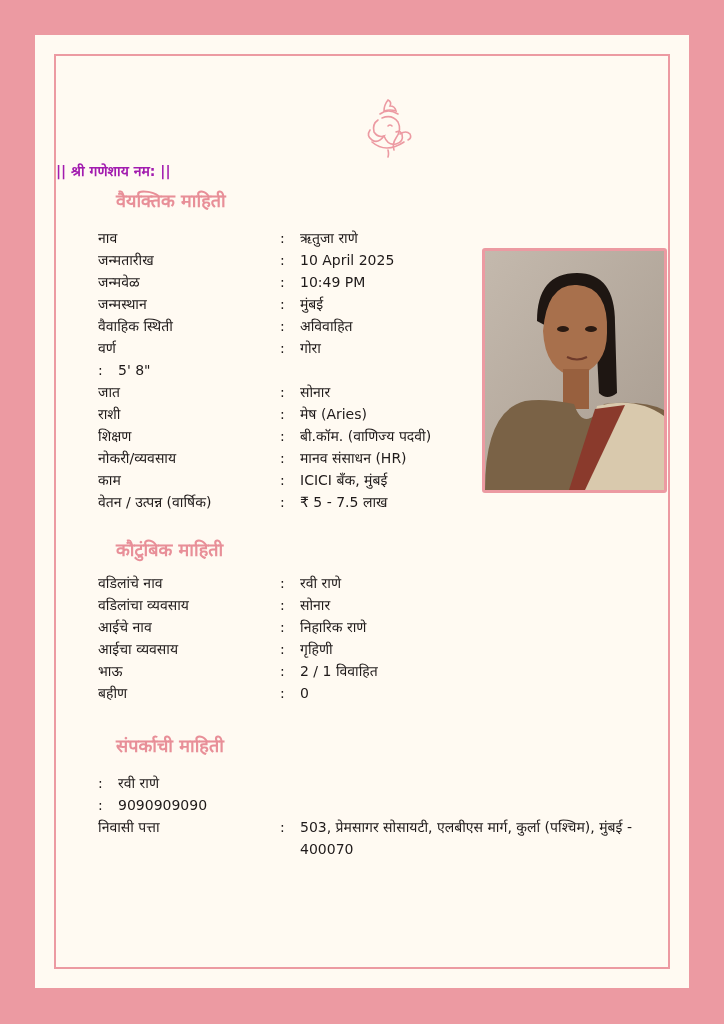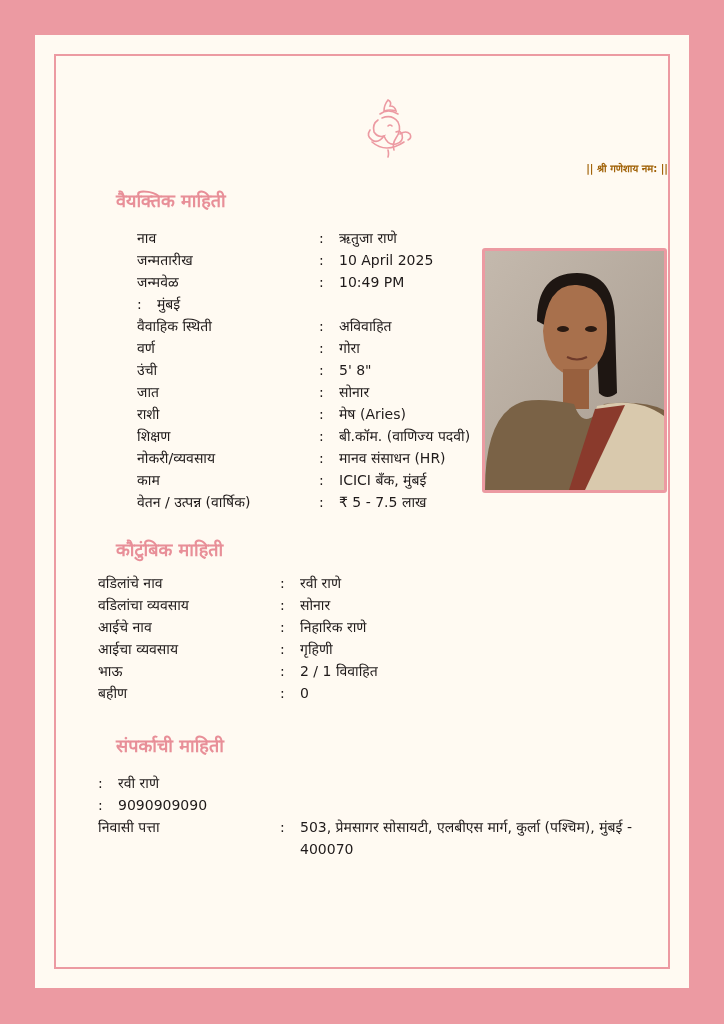--- a/index.html
+++ b/index.html
@@ -1,22 +1,22 @@
 <!DOCTYPE html>
 <html><head>
 <meta charset="utf-8">
 <style>
   html, body { margin:0; padding:0; }
   body { width:724px; height:1024px; background:#ec9aa2; position:relative; overflow:hidden;
          font-family:"DejaVu Sans", sans-serif; color:#1f1a1a; }
   .page { position:absolute; left:35px; top:35px; width:654px; height:953px; background:#fffaf2; }
   .inner { position:absolute; left:19px; top:19px; width:612px; height:911px; border:2px solid #ec9aa2; }
   .ganesh { position:absolute; left:302px; top:40px; width:60px; height:62px; }
-  .mantra { position:absolute; left:0; right:0; top:105px; text-align:right; color:#a16207;
-            font-size:10px; font-weight:bold; }
+  .mantra { position:absolute; left:0; right:0; top:105px; text-align:left; color:#a21caf;
+            font-size:14px; font-weight:bold; }
   .section-title { position:absolute; left:42px; color:#e88f98; font-size:18px; font-weight:bold;margin-left:18px; }
   .rows { position:absolute; left:42px; }
   .row { display:flex; height:22px; line-height:22px; font-size:14px; }
   .row .label { width:182px; }
   .row .colon { width:20px; }
   .row .value { width:380px; }
   .row.multi { height:auto; }
   .row.multi .value { line-height:22px; }
   .photo { position:absolute; left:426px; top:192px; width:179px; height:239px;
            border:3px solid #ec9aa2; border-radius:3px; overflow:hidden; background:#bfb4a8; }
@@ -35,52 +35,52 @@
       <path d="M30 30 q2 -2 4 0"></path>
       <path d="M26 40 q4 10 12 8 q8 -2 6 -10 q-2 -4 -6 -2"></path>
       <path d="M42 38 q6 -4 10 0 q2 4 -2 6"></path>
       <path d="M14 46 q14 12 32 0"></path>
       <path d="M30 54 q1 4 0 7"></path>
     </svg>
 
     <div class="mantra">|| श्री गणेशाय नम: ||</div>
 
     <div class="section-title" style="top:132px;">वैयक्तिक माहिती</div>
-    <div class="rows" style="top:171px;margin-left:39px;">
+    <div class="rows" style="top:171px;">
       <div class="row">
           <span class="label">नाव</span>
           <span class="colon">:</span>
           <span class="value">ऋतुजा राणे</span>
         </div>
       <div class="row">
           <span class="label">जन्मतारीख</span>
           <span class="colon">:</span>
           <span class="value">10 April 2025</span>
         </div>
       <div class="row">
           <span class="label">जन्मवेळ</span>
           <span class="colon">:</span>
           <span class="value">10:49 PM</span>
         </div>
       <div class="row">
+          <span class="label">जन्मस्थान</span>
           <span class="colon">:</span>
           <span class="value">मुंबई</span>
         </div>
       <div class="row">
           <span class="label">वैवाहिक स्थिती</span>
           <span class="colon">:</span>
           <span class="value">अविवाहित</span>
         </div>
       <div class="row">
           <span class="label">वर्ण</span>
           <span class="colon">:</span>
           <span class="value">गोरा</span>
         </div>
       <div class="row">
-          <span class="label">उंची</span>
           <span class="colon">:</span>
           <span class="value">5' 8"</span>
         </div>
       <div class="row">
           <span class="label">जात</span>
           <span class="colon">:</span>
           <span class="value">सोनार</span>
         </div>
       <div class="row">
           <span class="label">राशी</span>

